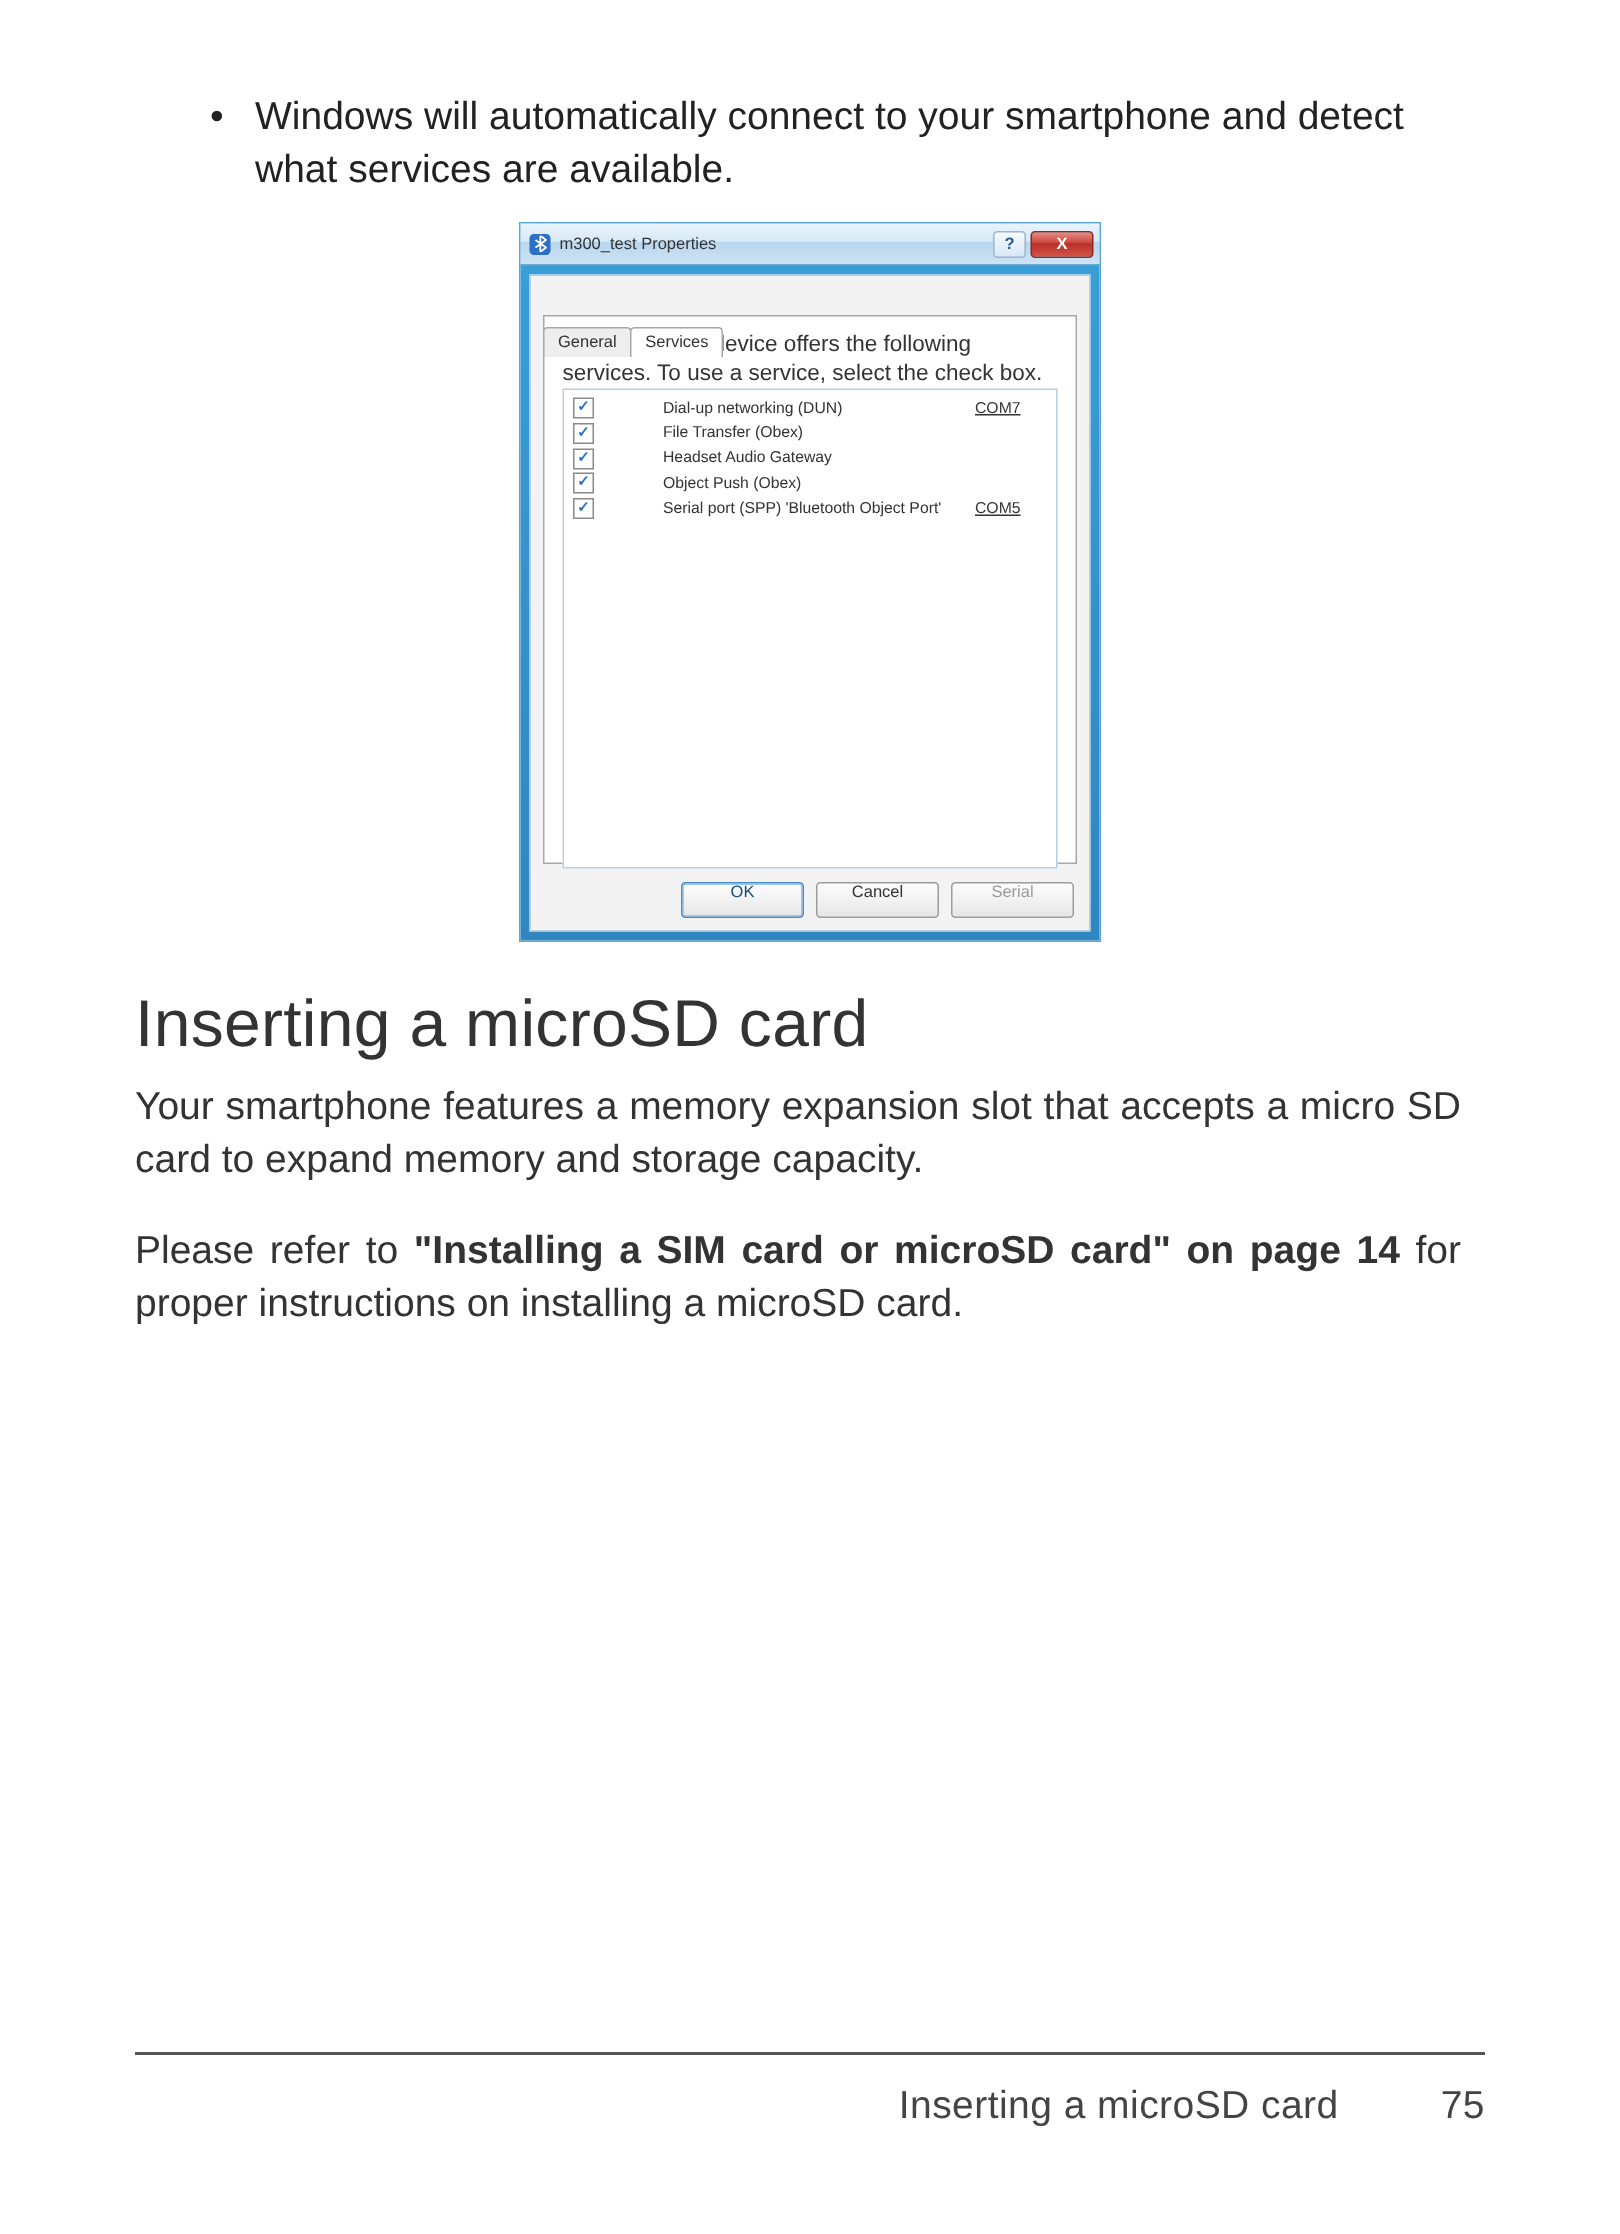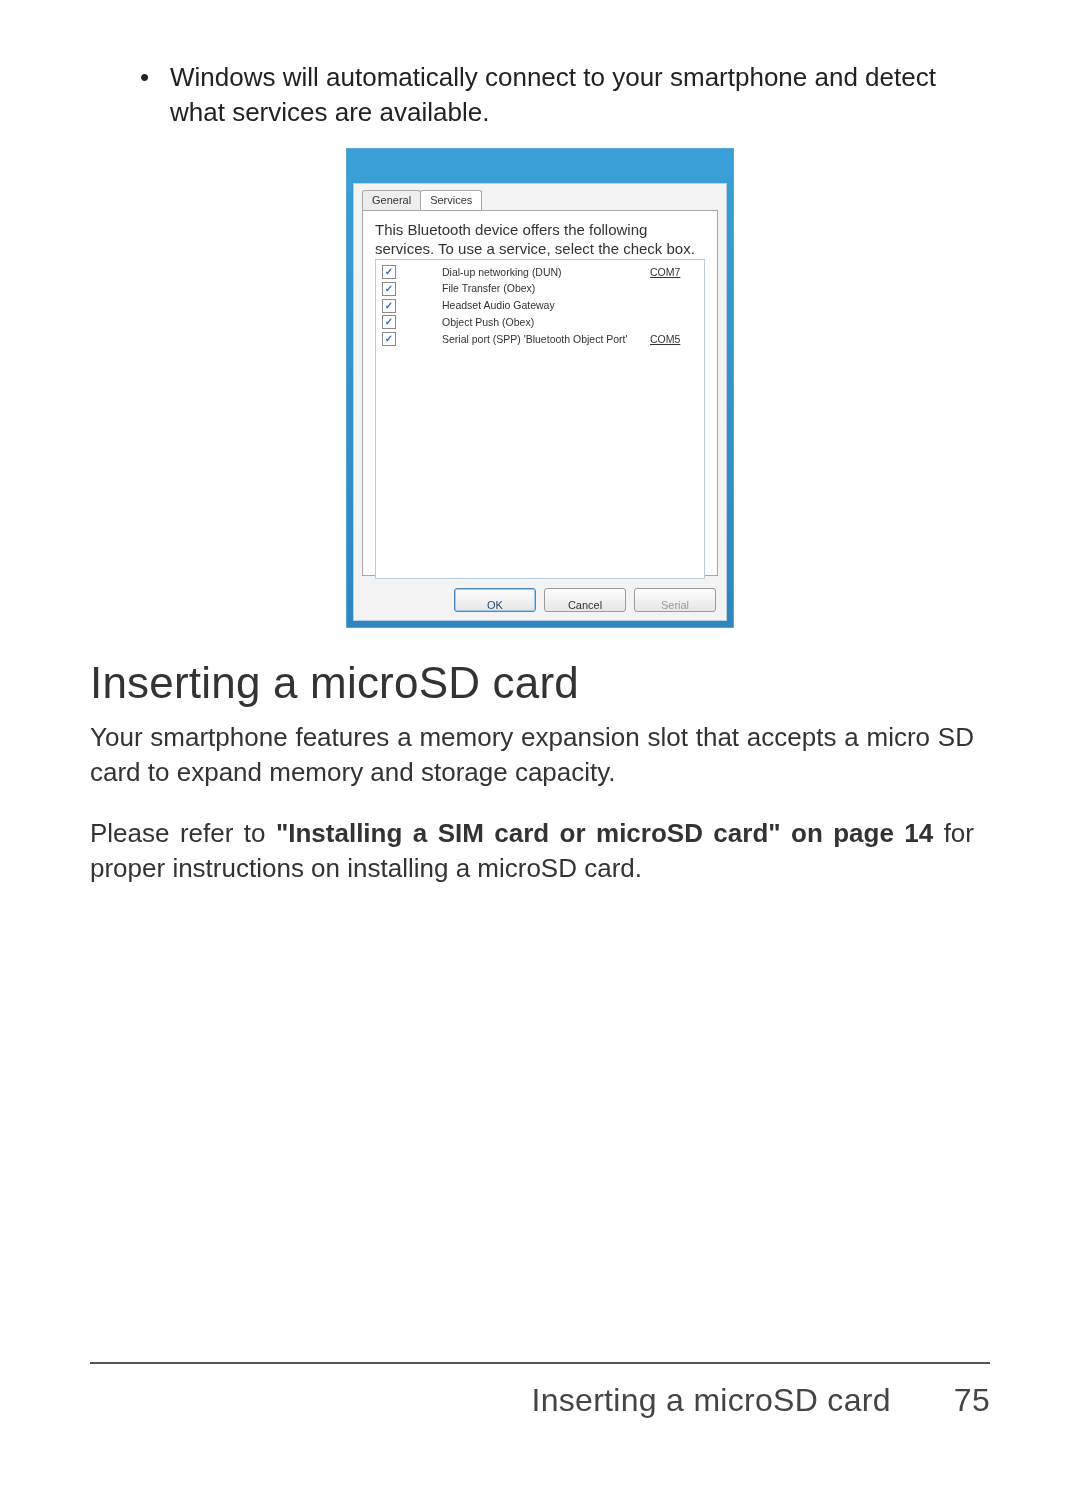--- a/index.html
+++ b/index.html
@@ -123,20 +123,21 @@
   }
   .tab {
     padding: 3px 9px 4px;
     border: 1px solid #a7a7a7;
     border-bottom: none;
     background: #eeeeee;
     color: #333;
     border-top-left-radius: 3px;
     border-top-right-radius: 3px;
     margin-right: -1px;
+    margin-top: 28px;
   }
   .tab.active {
     background: #ffffff;
     position: relative;
     z-index: 3;
   }
   .tabpanel {
     position: absolute;
     top: 26px;
     left: 8px;
@@ -194,21 +195,21 @@
   }
   .wbtn {
     width: 80px;
     height: 22px;
     font-size: 11px;
     border: 1px solid #9c9c9c;
     border-radius: 3px;
     background: linear-gradient(#fdfdfd,#e6e6e6);
     color: #333;
     display: flex;
-    align-items: flex-end;
+    align-items: flex-start;
     justify-content: center;
   }
   .wbtn.default {
     border: 1px solid #4a8ac9;
     box-shadow: 0 0 0 1px #9ec8ea inset;
     color: #1c4c78;
   }
   .wbtn.disabled {
     color: #9a9a9a;
   }
@@ -238,21 +239,21 @@
     right: 90px;
     bottom: 70px;
   }
   .footer-rule {
     border: none;
     border-top: 2px solid #555;
     margin: 0 0 18px 0;
   }
   .footer-line {
     text-align: right;
-    font-size: 32px;
+    font-size: 26px;
     color: #444;
     letter-spacing: 0.3px;
   }
   .footer-line .pnum {
     display: inline-block;
     min-width: 60px;
     text-align: right;
     margin-left: 30px;
   }
 </style>
@@ -263,20 +264,36 @@
 
   <div class="bullet-block">
     <div class="row">
       <span class="dot">•</span>
       <span class="txt">Windows will automatically connect to your smartphone and detect what services are available.</span>
     </div>
   </div>
 
   <div class="dialog-wrap">
     <div class="dialog">
+      <div class="dialog-titlebar">
+        <span class="bt-icon">
+          <svg width="9" height="11" viewBox="0 0 9 11">
+            <path d="M4.2 0 L4.2 11 L8 8 L1 3 M4.2 0 L8 3 L1 8" stroke="#fff" stroke-width="1.2" fill="none" stroke-linejoin="round"></path>
+          </svg>
+        </span>
+        <span class="dlg-title">m300_test Properties</span>
+        <div class="winbtns">
+          <div class="winbtn help">
+              <span>?</span>
+            </div>
+          <div class="winbtn close">
+              <span>X</span>
+            </div>
+        </div>
+      </div>
 
       <div class="dialog-client">
         <div class="tabs">
           <div class="tab">
             <span>General</span>
           </div>
           <div class="tab active">
             <span>Services</span>
           </div>
         </div>

